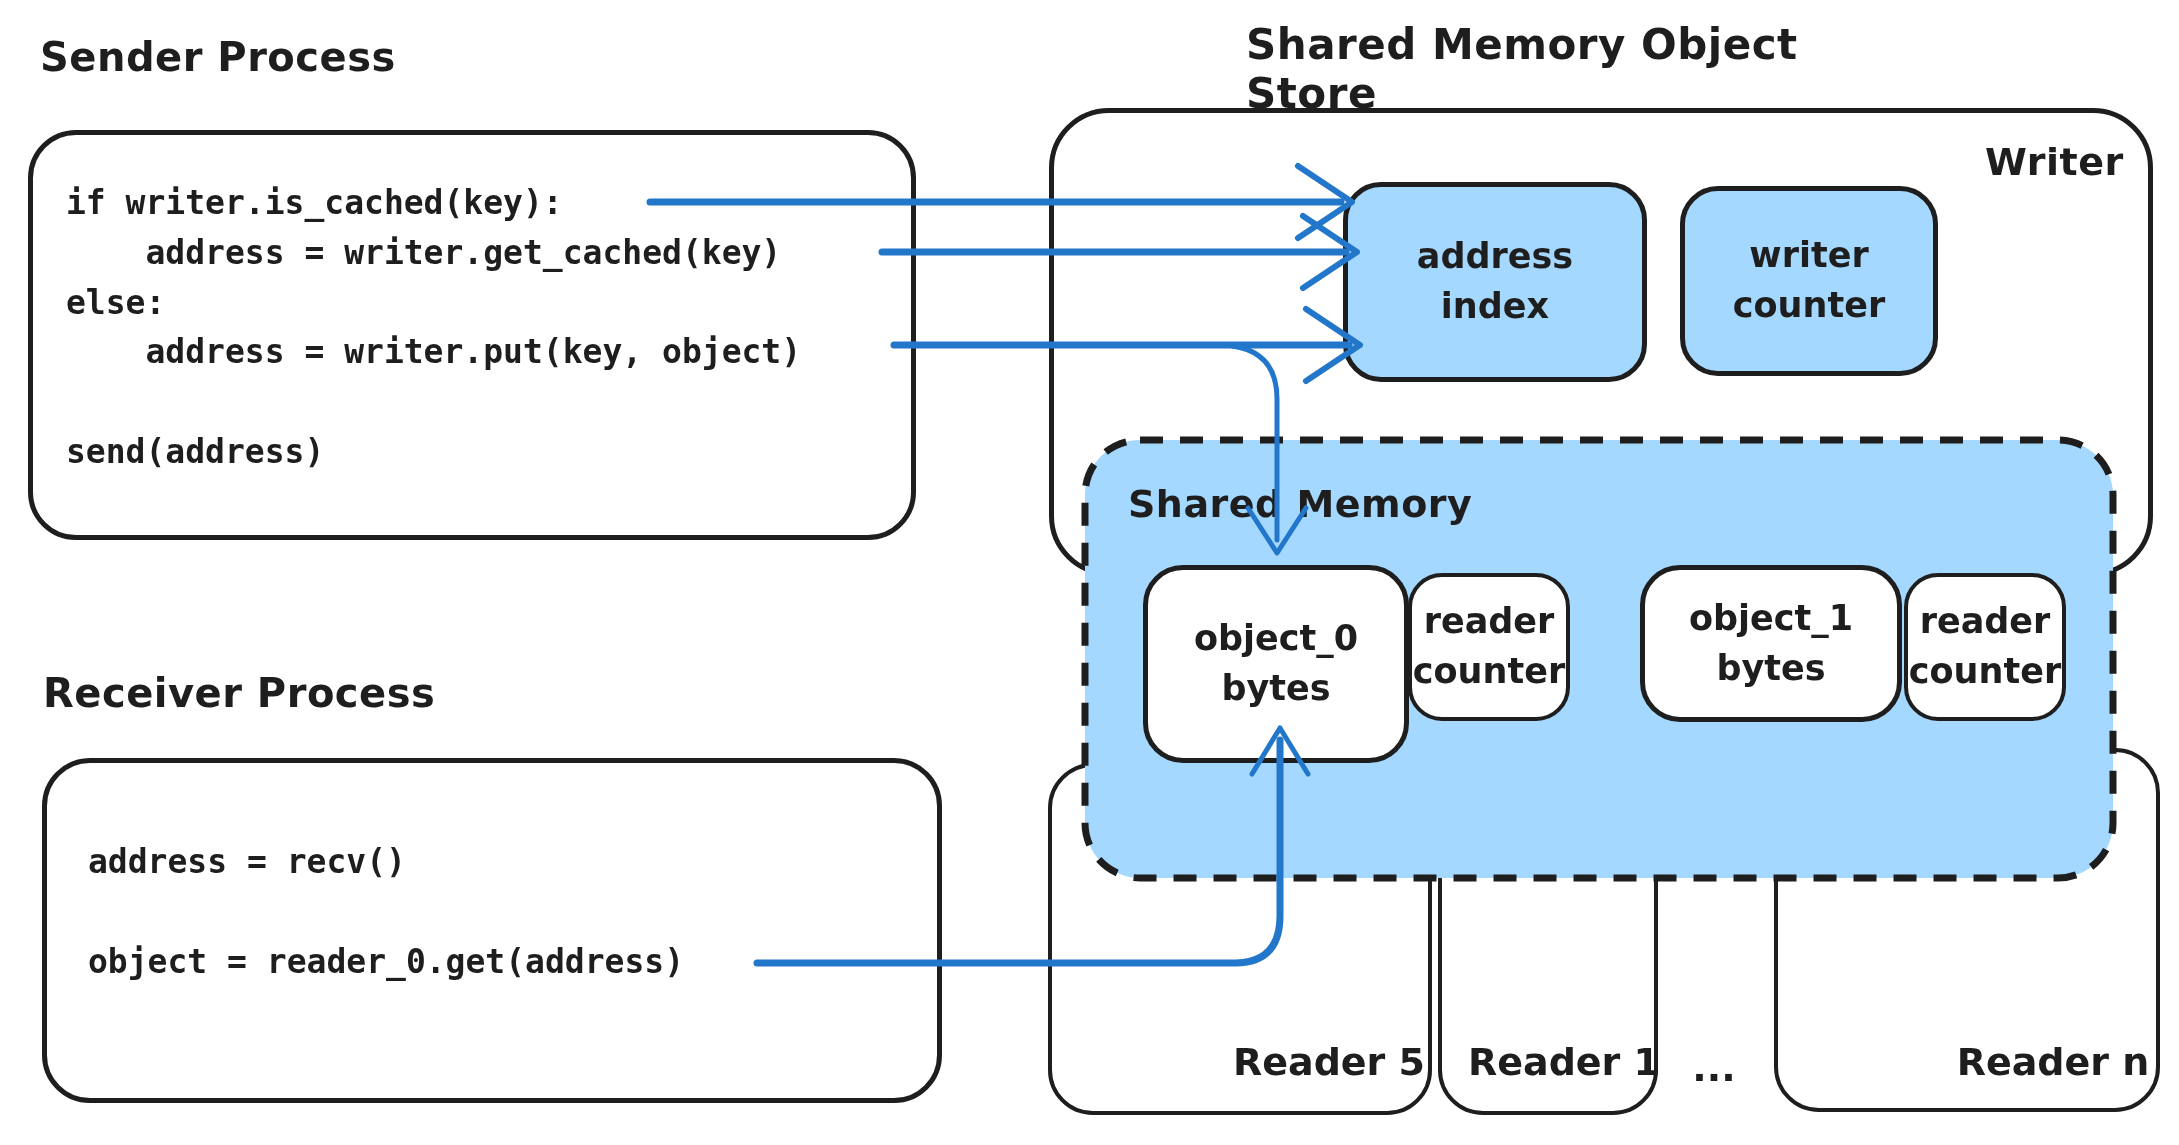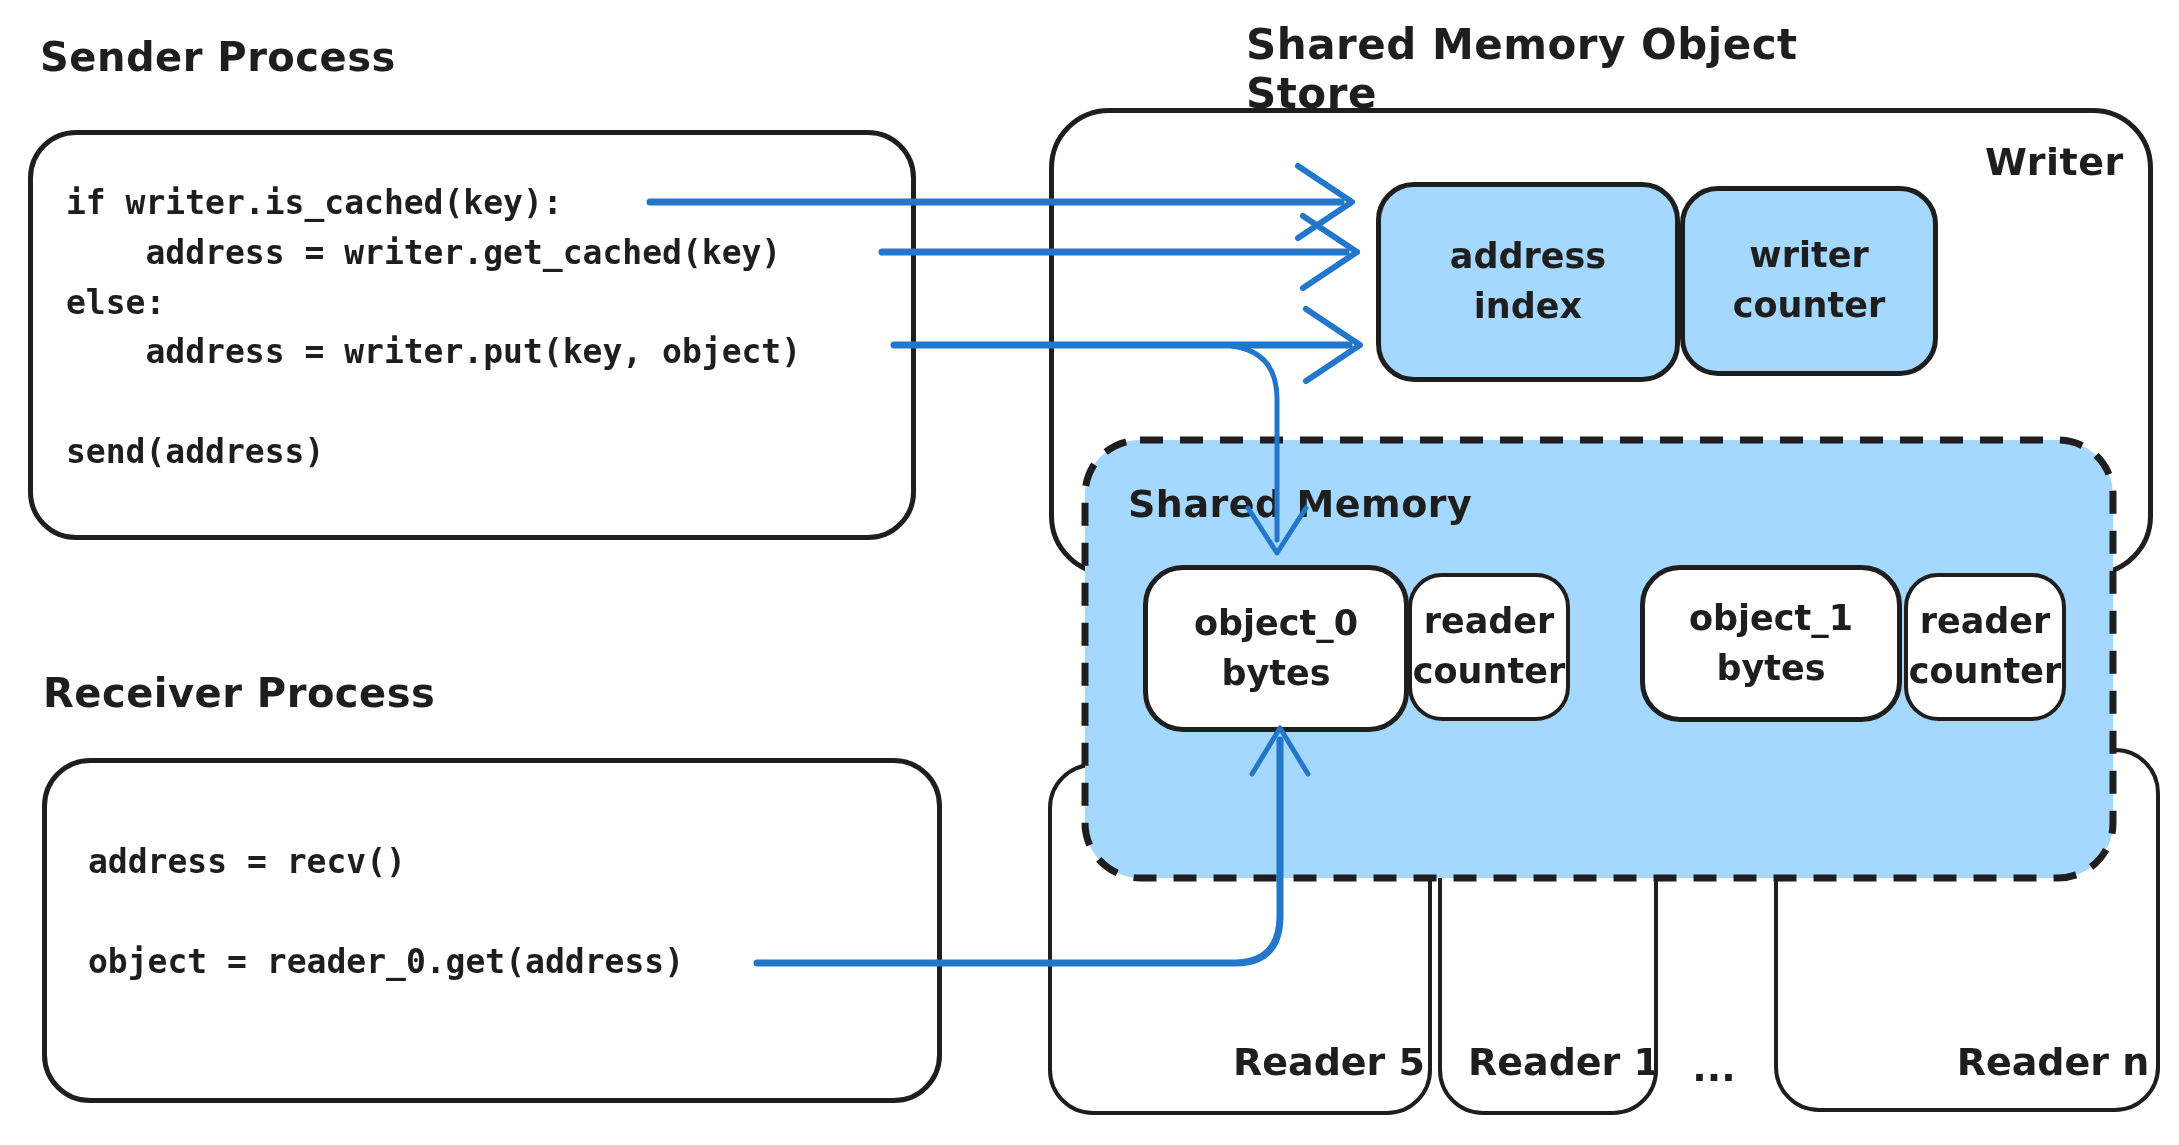--- a/index.html
+++ b/index.html
@@ -69,42 +69,42 @@
 
 object = reader_0.get(address)</div>
 
   <div class="box z1" style="left:1049px;top:108px;width:1104px;height:468px;border-radius:60px;"></div>
   <div class="abs hand z6" style="left:1985px;top:140px;font-size:38px;">Writer</div>
 
   <div class="box blue z4" style="left:1680px;top:186px;width:258px;height:190px;border-radius:38px;">
     <div class="cell-label">writer
 counter</div>
   </div>
-  <div class="box blue z5" style="left:1376px;top:182px;width:304px;height:200px;border-radius:38px;">
+  <div class="box blue z5" style="left:1343px;top:182px;width:304px;height:200px;border-radius:38px;">
     <div class="cell-label">address
 index</div>
   </div>
 
   <div class="box thin z2" style="left:1048px;top:763px;width:384px;height:352px;border-radius:45px;"></div>
   <div class="box thin z2" style="left:1438px;top:763px;width:220px;height:352px;border-radius:45px;"></div>
   <div class="box thin z2" style="left:1774px;top:748px;width:386px;height:364px;border-radius:45px;"></div>
 
   <div class="rlabel z6" style="left:1329px;top:1062px;">Reader 5</div>
   <div class="rlabel z6" style="left:1564px;top:1062px;">Reader 1</div>
   <div class="rlabel z6" style="left:1714px;top:1068px;">...</div>
   <div class="rlabel z6" style="left:2053px;top:1062px;">Reader n</div>
 
   <div class="abs z3" style="left:1085px;top:440px;width:1028px;height:438px;border-radius:55px;background:var(--fill-blue);"></div>
   <div class="abs hand z6" style="left:1128px;top:482px;font-size:38px;">Shared Memory</div>
 
   <div class="box thin z4" style="left:1408px;top:573px;width:162px;height:148px;border-radius:34px;">
     <div class="cell-label">reader
 counter</div>
   </div>
-  <div class="box z5" style="left:1143px;top:565px;width:266px;height:167px;border-radius:40px;">
+  <div class="box z5" style="left:1143px;top:565px;width:266px;height:198px;border-radius:40px;">
     <div class="cell-label">object_0
 bytes</div>
   </div>
   <div class="box thin z4" style="left:1904px;top:573px;width:162px;height:148px;border-radius:34px;">
     <div class="cell-label">reader
 counter</div>
   </div>
   <div class="box z5" style="left:1640px;top:565px;width:262px;height:157px;border-radius:40px;">
     <div class="cell-label">object_1
 bytes</div>

